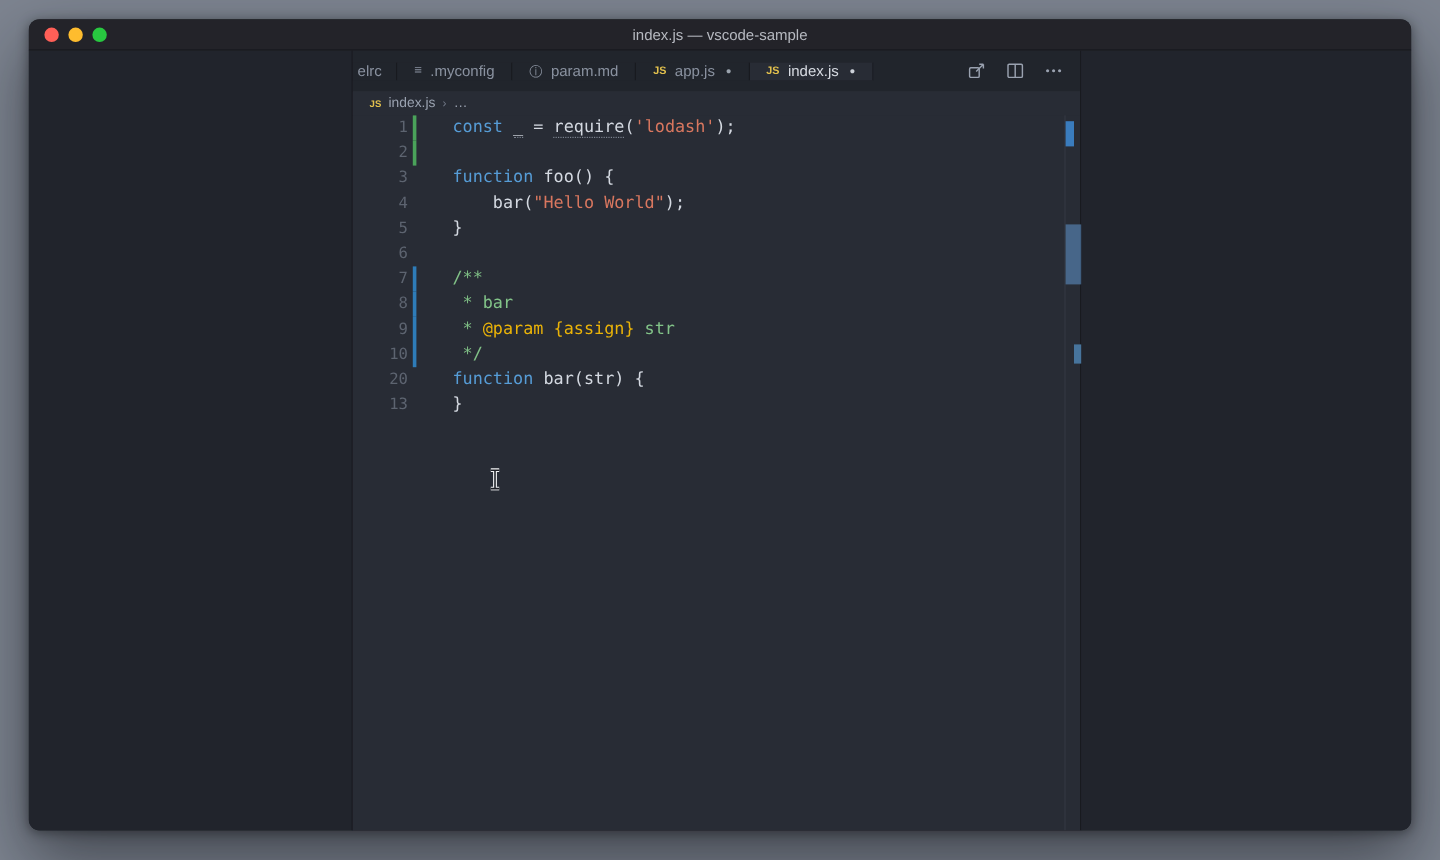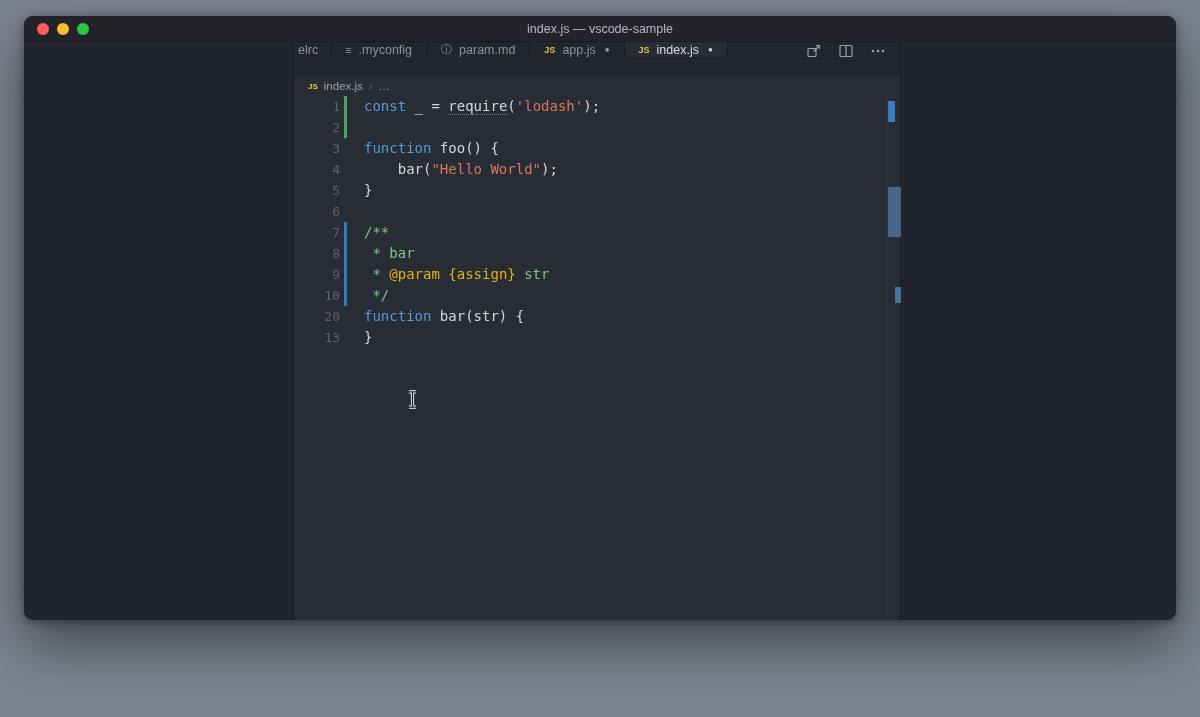--- a/index.html
+++ b/index.html
@@ -1,35 +1,35 @@
 <!DOCTYPE html>
 <html><head>
 <meta charset="utf-8">
 <style>
   * { margin:0; padding:0; box-sizing:border-box; }
   html,body { width:1200px; height:717px; overflow:hidden; }
   body { background:#7d8490; font-family:"Liberation Sans",sans-serif; }
 
-  .window { position:absolute; left:24px; top:16px; width:1152px; height:604px;
+  .window { position:absolute; left:24px; top:16px; width:1152px; height:676px;
     border-radius:9px; overflow:hidden; background:#21242c; display:flex; flex-direction:column;
     box-shadow:0 24px 55px rgba(18,20,26,.55), 0 2px 10px rgba(0,0,0,.4); }
 
   .titlebar { height:26px; flex:none; background:#232329; border-bottom:1px solid #1a1b20;
     position:relative; display:flex; align-items:center; justify-content:center; }
   .traffic { position:absolute; left:13px; top:0; height:100%; display:flex; align-items:center; gap:8px; }
   .tl { width:12px; height:12px; border-radius:50%; display:inline-block; cursor:pointer; }
   .tl.red{background:#ff5f57;} .tl.yellow{background:#febc2e;} .tl.green{background:#28c840;}
   .title { font-size:12.5px; color:#b6b9c0; }
 
   .main { flex:1; display:flex; min-height:0; }
   .sidebar { width:270px; flex:none; background:#21242c; border-right:1px solid #181a1f; }
   .editor-group { width:607px; flex:none; display:flex; flex-direction:column; background:#282c35; border-right:1px solid #181a1f; }
   .right-area { flex:1; background:#21242c; }
 
-  .tabbar { height:34px; flex:none; background:#21252c; display:flex; align-items:flex-start;gap:32px; }
+  .tabbar { height:34px; flex:none; background:#21252c; display:flex; align-items:center;gap:32px; }
   .tab-list { display:flex; min-width:0; overflow:hidden; }
   .tab { display:flex; align-items:center; gap:7px; padding:0 14px; font-size:12.5px;
     color:#8a92a0; background:#21252c; border-right:1px solid #181a1f; white-space:nowrap; cursor:pointer; }
   .tab.active { background:#282c35; color:#d7dbe2; }
   .tab.partial { padding:0 12px 0 4px; }
   .tab-icon { font-size:11px; color:#8a92a0; }
   .tab-icon.icon-js { color:#e2c04d; font-size:9px; font-weight:bold; }
   .tab-dot { font-size:8px; color:#9aa3ad; margin-left:2px; }
   .tab.active .tab-dot { color:#ccd1d9; }
   .tab-actions { margin-left:auto; display:flex; align-items:center; gap:15px; padding:0 14px; flex:none; }
@@ -42,21 +42,21 @@
   .bc-sep { color:#707886; font-size:10px; }
 
   .editor { flex:1; position:relative; min-height:0; background:#282c35; }
   .code-lines { position:absolute; left:0; top:0; right:13px; bottom:0; overflow:hidden;
     font-family:"DejaVu Sans Mono",monospace; font-size:14px; }
   .line { display:flex; height:21px; line-height:21px; }
   .line-num { flex:none; width:46px; text-align:right; color:#5d6470; font-size:13px; user-select:none; }
   .gutter-dec { flex:none; width:3px; margin-left:4px; }
   .gutter-dec.added { background:#4aa35a; }
   .gutter-dec.modified { background:#2e7cb8; }
-  .line-text { flex:1; padding-left:17px; white-space:pre; color:#d4d9e1; }
+  .line-text { flex:1; padding-left:30px; white-space:pre; color:#d4d9e1; }
   .line.current .line-text { border-top:1px solid #3d4350; border-bottom:1px solid #3d4350; line-height:19px; }
   .line.current .line-num { color:#a9b0bc; }
 
   .tok-keyword{color:#569cd6;} .tok-string{color:#d9775f;} .tok-comment{color:#82c388;}
   .tok-doctag{color:#eab308;} .tok-plain{color:#d4d9e1;}
   .tok-hint{border-bottom:1px dotted #7b828e;}
   .tok-wordhl{background:#495064;}
 
   .overview-ruler { position:absolute; top:0; right:0; bottom:0; width:13px;
     border-left:1px solid rgba(130,140,160,0.12); }

